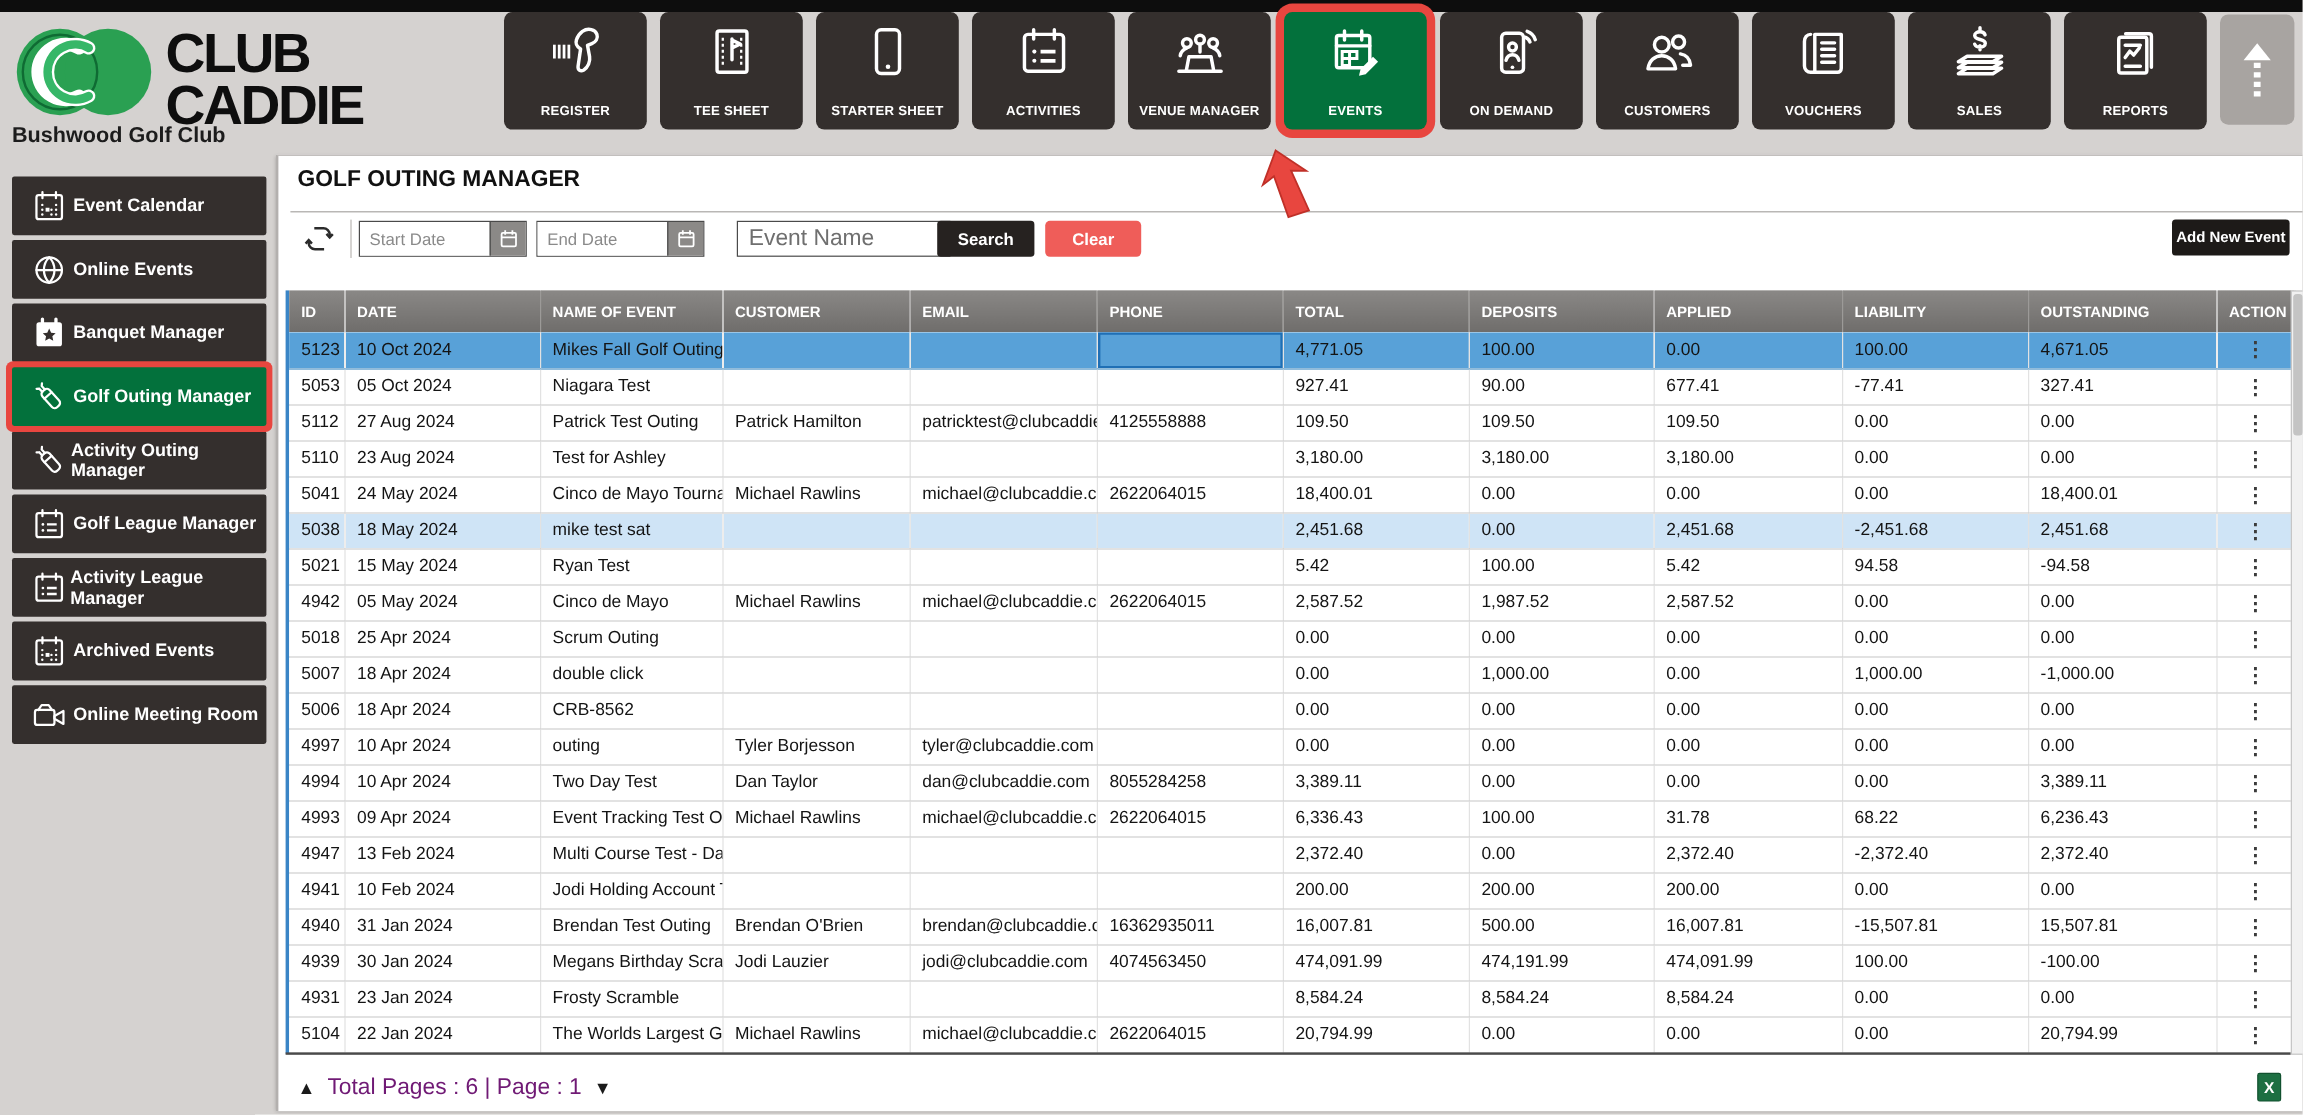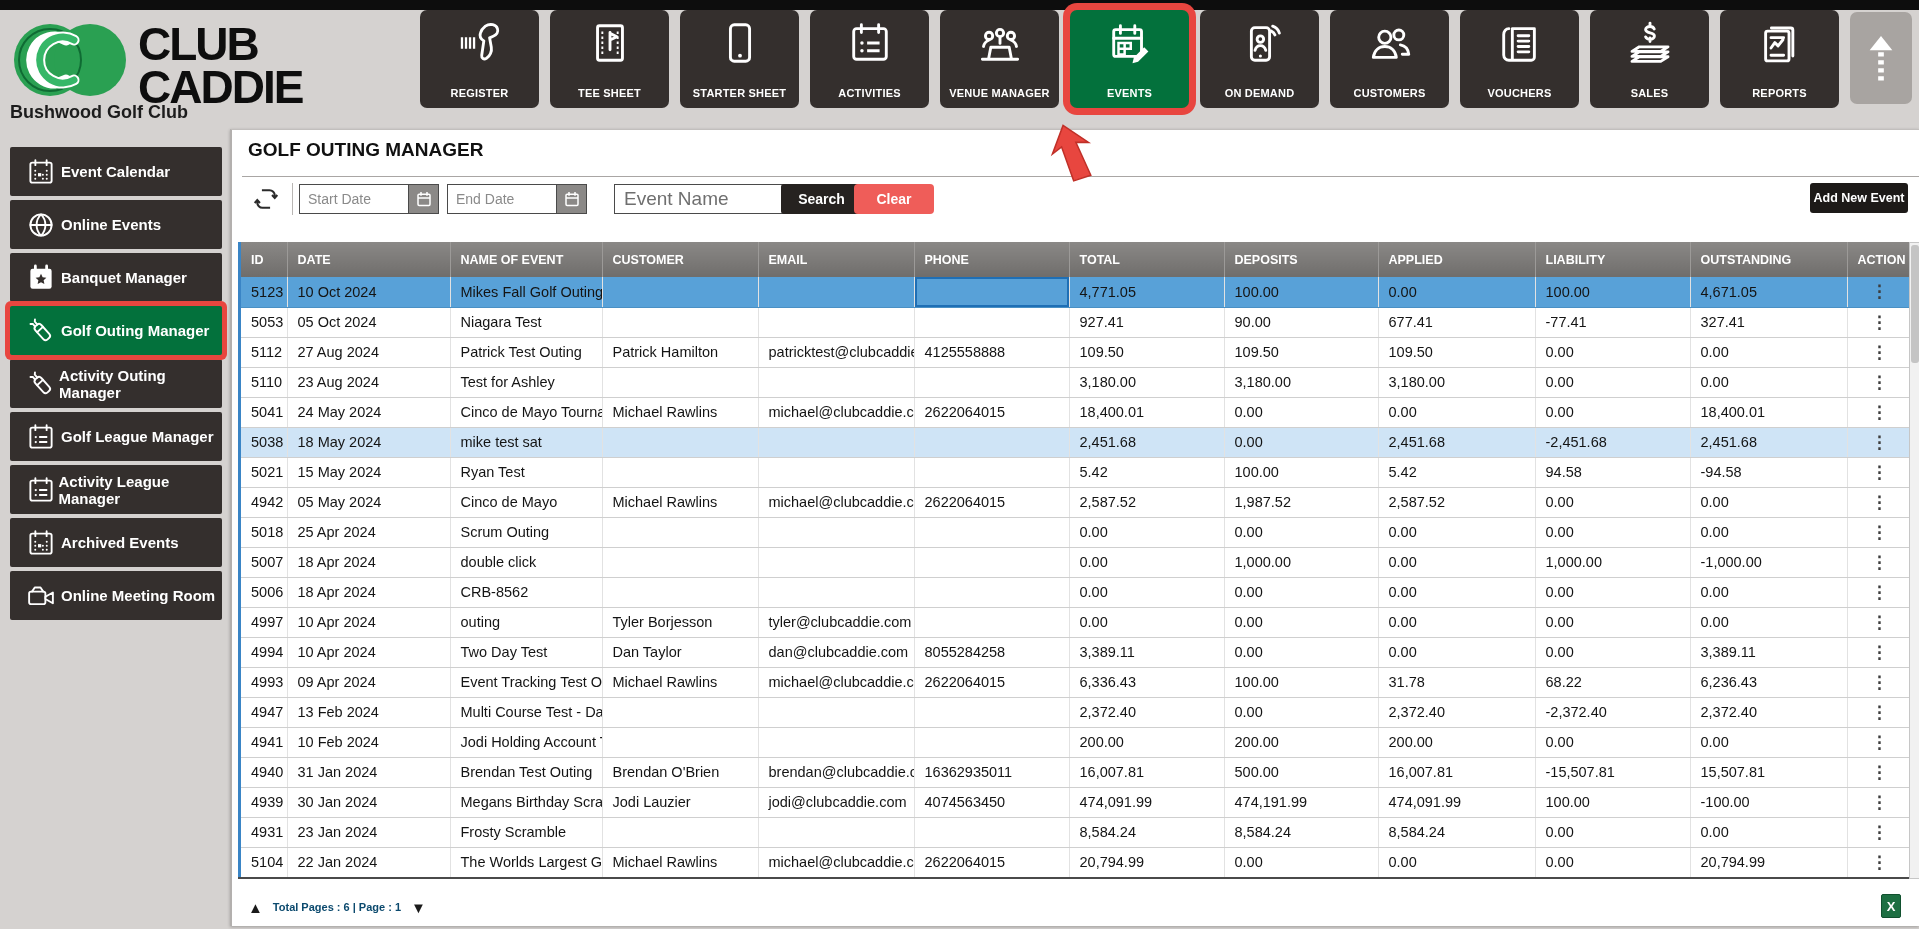--- a/index.html
+++ b/index.html
@@ -53,21 +53,21 @@
   .date-group.end   { left:215px; width:140px; }
   .date-input { flex:1; border:none; outline:none; padding:0 8px; font-size:14px; color:#333; font-family:"Liberation Sans",sans-serif; min-width:0;}
   .date-input::placeholder { color:#8a8a8a; }
   .cal-btn { width:30px; background:#8b8987; display:flex; align-items:center; justify-content:center; cursor:pointer; border-left:1px solid #4a4a4a;}
   .cal-btn svg { width:18px; height:18px; }
   .name-input { position:absolute; left:382px; top:1px; width:178px; height:30px; border:1px solid #4a4a4a; padding:0 9px;
                 font-size:19px; color:#333; outline:none; font-family:"Liberation Sans",sans-serif; }
   .name-input::placeholder { color:#6f6f6f; }
   .btn { display:flex; align-items:center; justify-content:center; font-weight:bold; color:#fff; cursor:pointer; font-size:14px; }
   .search-btn { position:absolute; left:549px; top:1px; width:81px; height:30px; background:#262220; border-radius:3px; }
-  .clear-btn  { position:absolute; left:622px; top:1px; width:80px; height:30px; background:#ef5d59; border-radius:4px; }
+  .clear-btn  { position:absolute; left:639px; top:1px; width:80px; height:30px; background:#ef5d59; border-radius:4px; }
   .add-event-btn { position:absolute; left:1578px; top:0px; width:98px; height:30px; background:#1d1a18; border-radius:3px; font-size:12.5px; }
 
   
   .grid { position:absolute; left:6px; top:112px; width:1671px; border-left:3px solid #3a85c6; }
   table { border-collapse:collapse; table-layout:fixed; width:1671px; }
   thead th { height:35px; background:linear-gradient(#8a8886,#6f6d6b); color:#fff; font-size:12.5px; font-weight:bold;
              text-align:left; padding:0 0 0 10px; border-right:1px solid #9c9a98; white-space:nowrap; overflow:hidden;margin-left:12px; }
   tbody td { height:30px; font-size:14.5px; color:#141414; padding:0 4px 0 10px; border-bottom:1px solid #cfcfcf;
              border-right:1px solid #e2e2e2; white-space:nowrap; overflow:hidden; background:#fff; }
   tr.selected td { background:#58a1d8; border-bottom-color:#4a90c4; }
@@ -76,21 +76,21 @@
   td.cell-focus { box-shadow:inset 0 0 0 2px #1f6fb5; }
   .grid-bottom { position:absolute; left:6px; top:747px; width:1671px; height:2px; background:#4a4a4a; }
 
   
   .vscroll { position:absolute; left:1677px; top:112px; width:12px; height:637px; background:#f1f1f1; border:1px solid #c6c6c6; }
   .vscroll .thumb { position:absolute; left:1px; top:2px; width:8px; height:118px; background:#c4c4c4; border-radius:3px; }
 
   
   .grid-footer { position:absolute; left:6px; top:758px; width:1671px; height:38px; display:flex; align-items:center; }
   .pg-tri { font-size:15px; color:#1a1a1a; cursor:pointer; margin:0 10px; }
-  .pg-text { font-size:11px; font-weight:bold; color:#0c4a6e; }
+  .pg-text { font-size:19px; font-weight:normal; color:#701a75; }
   .excel-btn { position:absolute; left:1649px; top:764px; width:20px; height:24px; background:#1d6f42; border-radius:2px;
                color:#fff; font-weight:bold; font-size:13px; display:flex; align-items:center; justify-content:center;
                border:1px solid #11512f; cursor:pointer; }
 </style>
 </head>
 <body>
 
 <div id="app">
   <div class="top-strip"></div>
 

